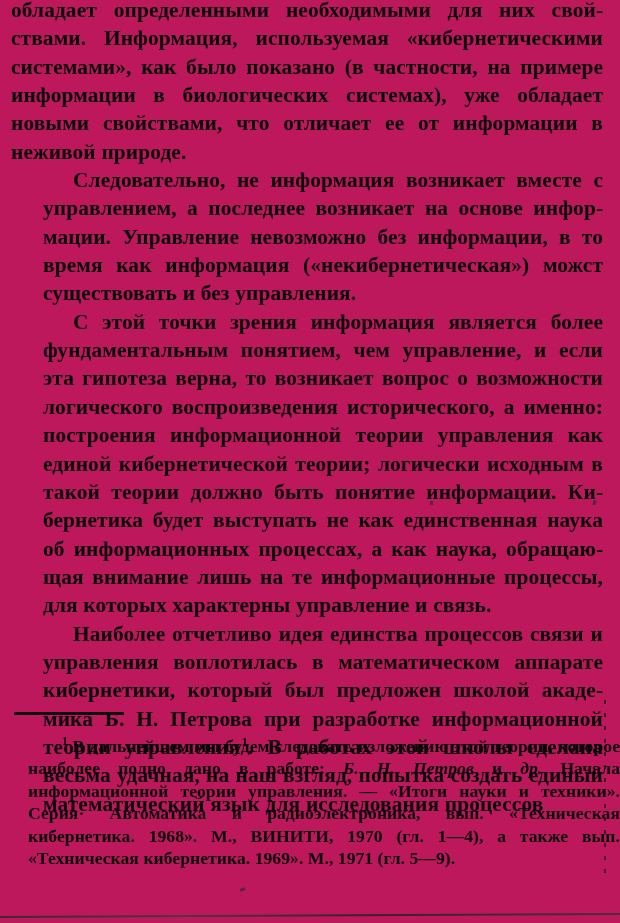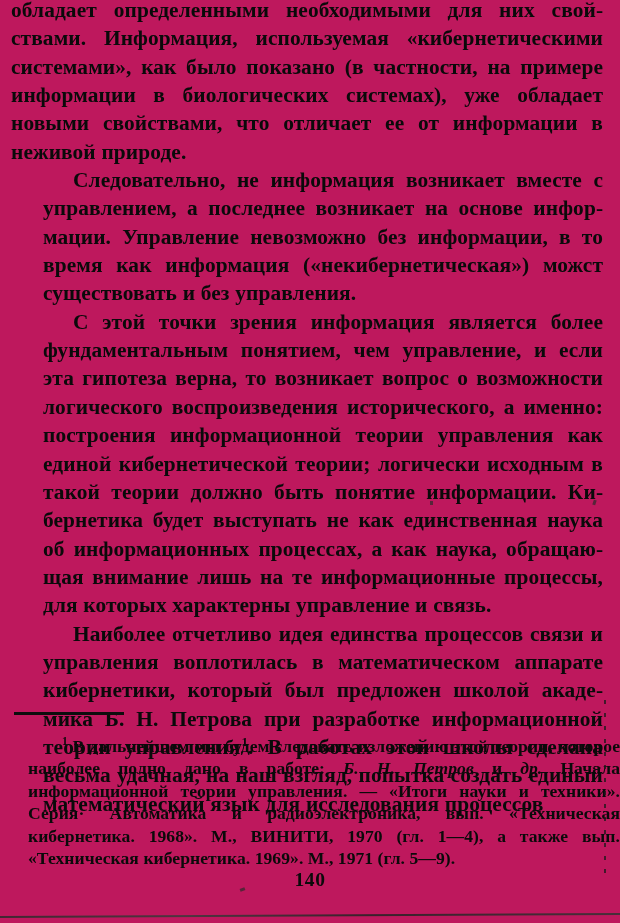--- a/index.html
+++ b/index.html
@@ -150,21 +150,20 @@
     <p class="para">С этой точки зрения информация является более фундаментальным понятием, чем управление, и если эта гипотеза верна, то возникает вопрос о возможности логического воспроизведения исторического, а именно: построения информационной теории управления как единой кибернетической теории; логически исходным в такой теории должно быть понятие информации. Ки­бернетика будет выступать не как единственная наука об информационных процессах, а как наука, обращаю­щая внимание лишь на те информационные процессы, для которых характерны управление и связь.</p>
 
     <p class="para"><span>Наиболее отчетливо идея единства процессов связи и управления воплотилась в математическом аппарате кибернетики, который был предложен школой акаде­мика Б. Н. Петрова при разработке информационной теории управления</span><span class="fn-ref">1</span><span>. В работах этой школы сделана весьма удачная, на наш взгляд, попытка создать еди­ный математический язык для исследования процессов</span></p>
 
   </div>
 
   <div class="footnote-rule"></div>
 
   <p class="footnote"><span class="fn-marker">1</span><span> В дальнейшем мы будем следовать изложению этой теории, которое наиболее полно дано </span><b>в работе</b><span>: </span><i>Б. Н. Петров </i><span>и </span><i>др. </i><span>На­чала информационной теории управления. — «Итоги науки и тех­ники». Серия· Автоматика и радиоэлектроника, вып. «Техниче­ская кибернетика. 1968». М., ВИНИТИ, 1970 (гл. </span><b>1—4)</b><span>, а </span><b>также</b><span> вып. «Техническая кибернетика. 1969». М., 1971 (гл. 5—9).</span></p>
 
-  <div class="folio">140</div>
 
   <div class="scan-edge-bottom"></div>
   <div class="scan-edge-right"></div>
   <div class="scan-speck sp1"></div>
   <div class="scan-speck sp2"></div>
   <div class="scan-speck sp3"></div>
 
 </div>
 
 </body></html>

